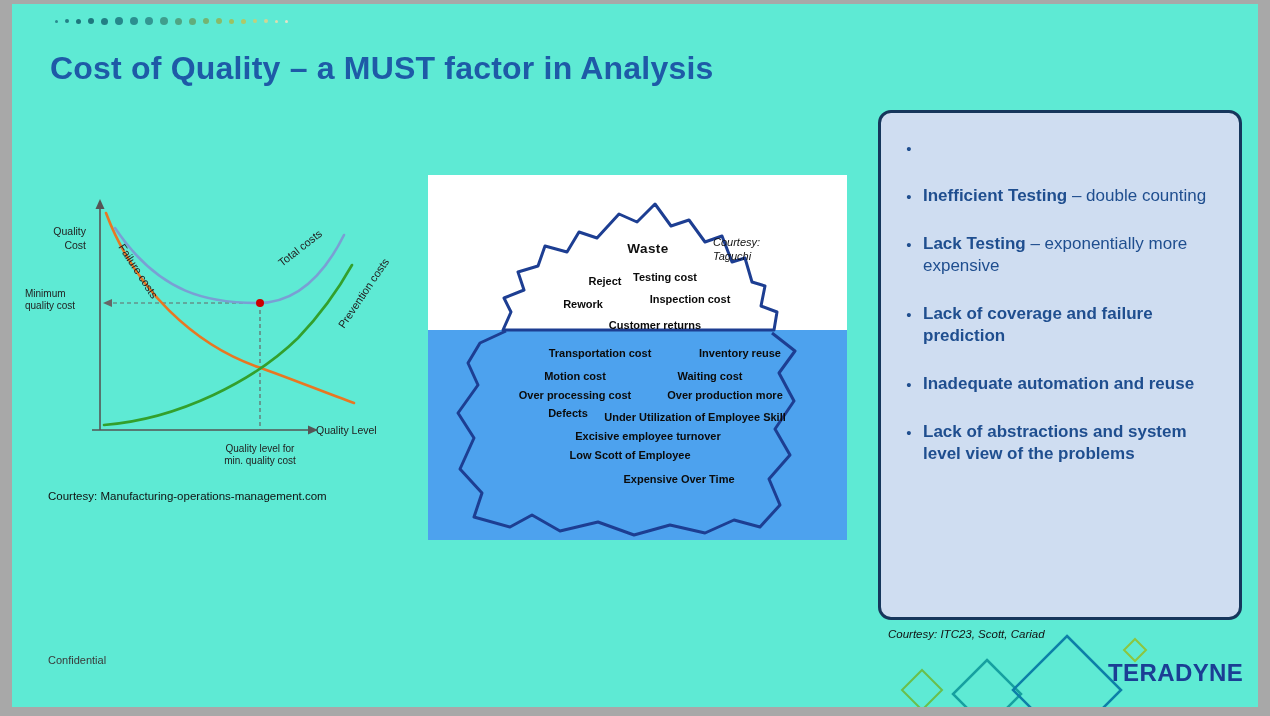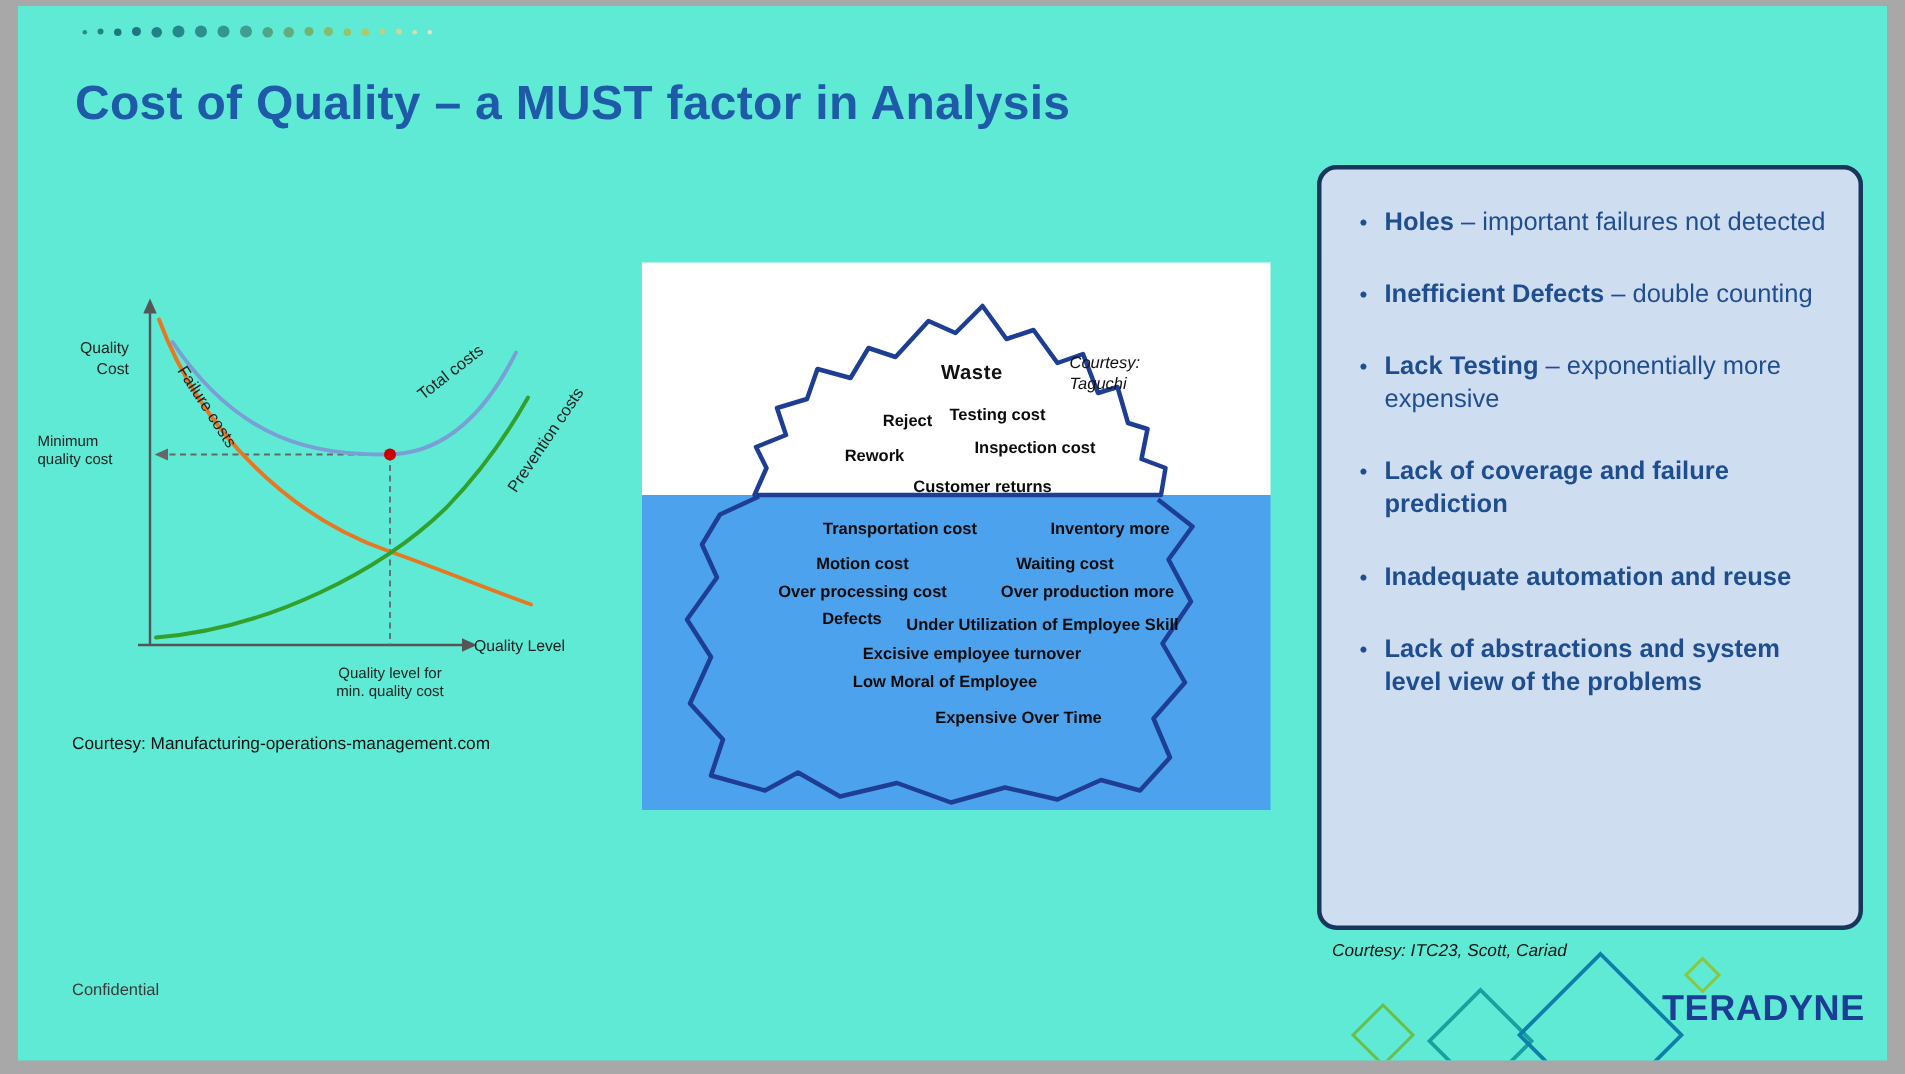--- a/index.html
+++ b/index.html
@@ -118,41 +118,40 @@
       <div>Courtesy:</div>
       <div>Taguchi</div>
     </div>
 
   <span class="ice-label semi" style="left: 157px; top: 106px; margin-left: 20px;">Reject</span>
       <span class="ice-label semi" style="left: 237px; top: 102px;">Testing cost</span>
       <span class="ice-label semi" style="left: 155px; top: 129px;">Rework</span>
       <span class="ice-label semi" style="left: 262px; top: 124px;">Inspection cost</span>
       <span class="ice-label semi" style="left: 227px; top: 150px;">Customer returns</span>
       <span class="ice-label bold" style="left: 172px; top: 178px;">Transportation cost</span>
-      <span class="ice-label bold" style="left: 312px; top: 178px;">Inventory more</span>
+      <span class="ice-label bold" style="left: 312px; top: 178px;">Inventory reuse</span>
       <span class="ice-label bold" style="left: 147px; top: 201px;">Motion cost</span>
       <span class="ice-label bold" style="left: 282px; top: 201px;">Waiting cost</span>
       <span class="ice-label bold" style="left: 147px; top: 220px;">Over processing cost</span>
       <span class="ice-label bold" style="left: 297px; top: 220px;">Over production more</span>
       <span class="ice-label bold" style="left: 140px; top: 238px; text-align: center;">Defects</span>
       <span class="ice-label bold" style="left: 267px; top: 242px;">Under Utilization of Employee Skill</span>
       <span class="ice-label bold" style="left: 220px; top: 261px;">Excisive employee turnover</span>
-      <span class="ice-label bold" style="left: 202px; top: 280px;">Low Moral of Employee</span>
+      <span class="ice-label bold" style="left: 202px; top: 280px;">Low Scott of Employee</span>
       <span class="ice-label bold" style="left: 227px; top: 304px; padding-left: 48px;">Expensive Over Time</span>
     </div>
 
   <div class="kp-box">
     <ul class="kp-list">
         <li>
           <span class="marker">•</span>
-          <span class="kp-text"><span class="lead">Holes</span><span> – important failures not detected</span></span>
         </li>
         <li>
           <span class="marker">•</span>
-          <span class="kp-text"><span class="lead">Inefficient Defects</span><span> – double counting</span></span>
+          <span class="kp-text"><span class="lead">Inefficient Testing</span><span> – double counting</span></span>
         </li>
         <li>
           <span class="marker">•</span>
           <span class="kp-text"><span class="lead">Lack Testing</span><span> – exponentially more expensive</span></span>
         </li>
         <li>
           <span class="marker">•</span>
           <span class="kp-text"><span class="lead">Lack of coverage and failure prediction</span><span></span></span>
         </li>
         <li>

